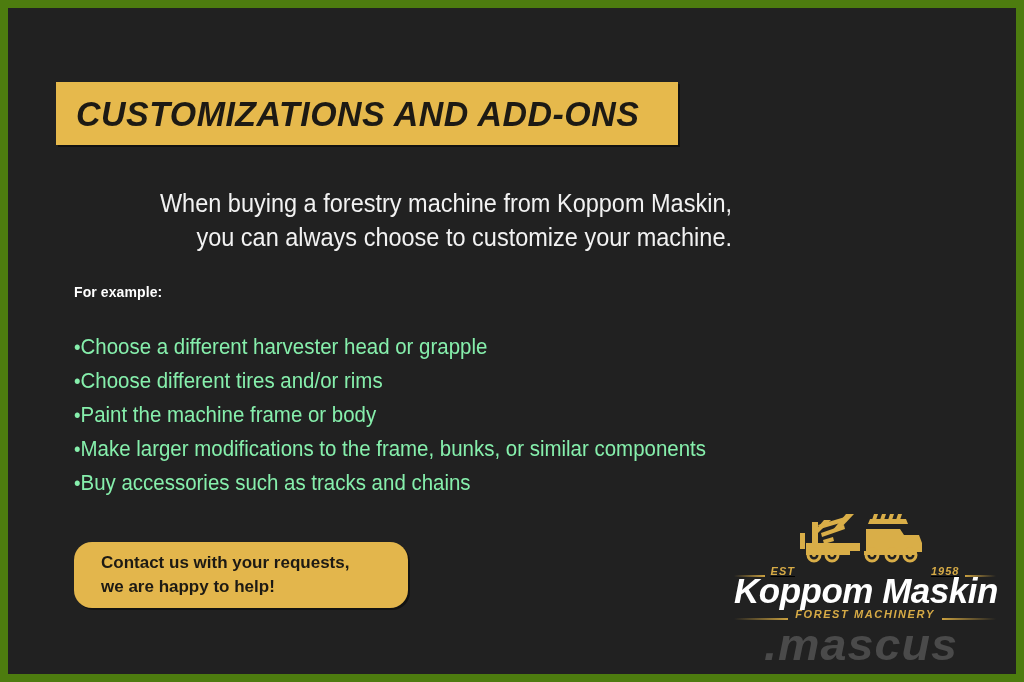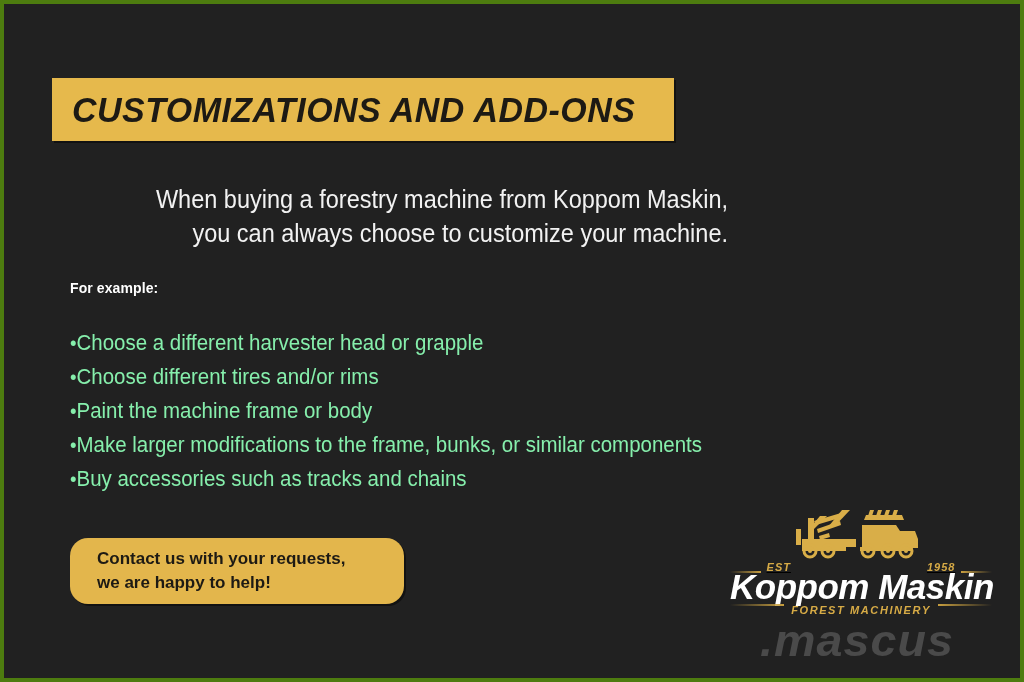--- a/index.html
+++ b/index.html
@@ -10,21 +10,21 @@
   }
   body {
     font-family: "Liberation Sans", sans-serif;
   }
 
   .slide {
     position: relative;
     width: 1024px;
     height: 682px;
     background: #212121;
-    border: 4px solid #4d7c0f;
+    border: 8px solid #4d7c0f;
     box-sizing: border-box;
     overflow: hidden;
   }
 
   
   .title-banner {
     position: absolute;
     left: 48px;
     top: 74px;
     width: 622px;
@@ -185,21 +185,21 @@
     letter-spacing: -0.5px;
     white-space: nowrap;
   }
   .logo-sub-row {
     position: absolute;
     left: 0;
     top: 97px;
     width: 262px;
     height: 12px;
     display: flex;
-    align-items: flex-start;
+    align-items: flex-end;
     gap: 7px;
   }
   .logo-sub-row .rule {
     flex: 1 1 auto;
     height: 2px;
     background: linear-gradient(to right, rgba(226,182,72,0), #c89f3f);
   }
   .logo-sub-row .rule.right {
     background: linear-gradient(to left, rgba(226,182,72,0), #c89f3f);
   }

